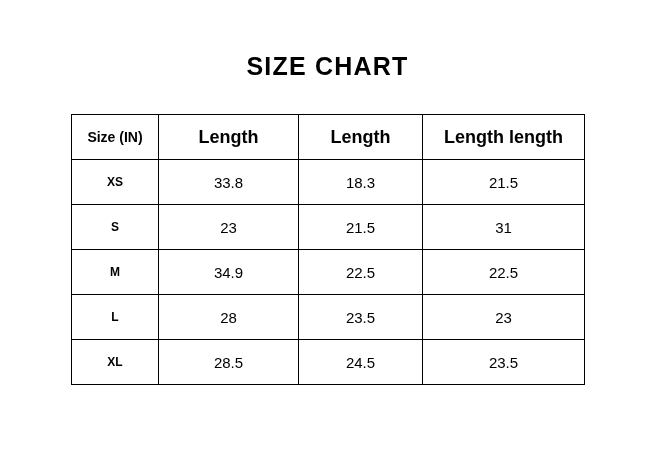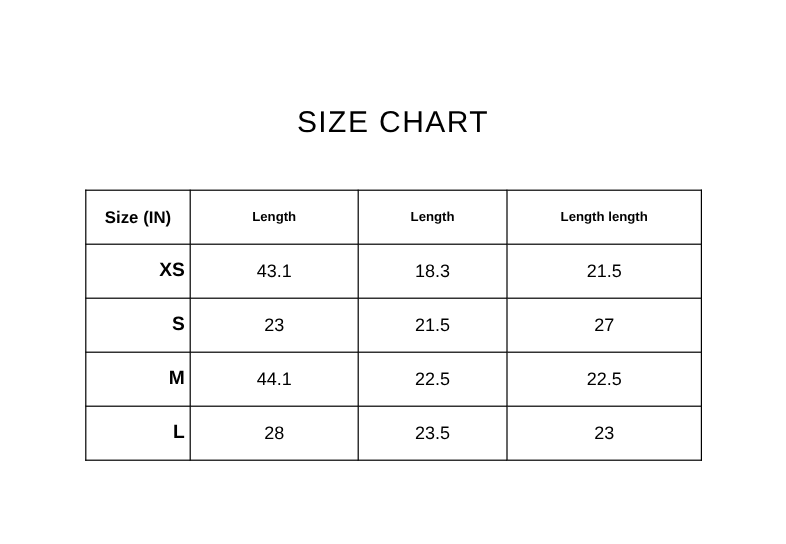--- a/index.html
+++ b/index.html
@@ -20,60 +20,57 @@
     height: 453px;
     box-sizing: border-box;
   }
   .chart-title {
     position: absolute;
     top: 52px;
     left: 0;
     width: 655px;
     text-align: center;
     font-size: 25px;
-    font-weight: 400;
+    font-weight: 700;
     letter-spacing: 1.2px;
     color: #000000;
-    margin-top: 36px;
   }
   .table-wrap {
     position: absolute;
     top: 114px;
     left: 71px;
     width: 513px;
-    margin-top: 44px;
   }
   table.size-table {
     border-collapse: collapse;
     width: 513px;
     table-layout: fixed;
   }
   table.size-table td,
   table.size-table th {
     border: 1.6px solid #000000;
     height: 45px;
     text-align: center;
     vertical-align: middle;
     padding: 0 4px;
     font-size: 15px;
     font-weight: 400;
     color: #000000;
     box-sizing: border-box;
   }
   table.size-table thead th {
     font-weight: bold;
-    font-size: 11px;
+    font-size: 18px;
   }
   table.size-table thead th.corner {
     font-size: 14px;
   }
   table.size-table tbody td.size-cell {
     font-weight: bold;
-    font-size: 16px;
-    text-align: right;
+    font-size: 12px;
   }
   col.c0 { width: 87px; }
   col.c1 { width: 140px; }
   col.c2 { width: 124px; }
   col.c3 { width: 162px; }
 </style>
 </head>
 <body>
 
 <div class="page">
@@ -92,39 +89,45 @@
         <tr>
           <th class="corner">Size (IN)</th>
           <th>Length</th>
           <th>Length</th>
           <th>Length length</th>
         </tr>
       </thead>
       <tbody>
         <tr>
           <td class="size-cell">XS</td>
-          <td>43.1</td>
+          <td>33.8</td>
           <td>18.3</td>
           <td>21.5</td>
         </tr>
         <tr>
           <td class="size-cell">S</td>
           <td>23</td>
           <td>21.5</td>
-          <td>27</td>
+          <td>31</td>
         </tr>
         <tr>
           <td class="size-cell">M</td>
-          <td>44.1</td>
+          <td>34.9</td>
           <td>22.5</td>
           <td>22.5</td>
         </tr>
         <tr>
           <td class="size-cell">L</td>
           <td>28</td>
           <td>23.5</td>
           <td>23</td>
         </tr>
+        <tr>
+          <td class="size-cell">XL</td>
+          <td>28.5</td>
+          <td>24.5</td>
+          <td>23.5</td>
+        </tr>
       </tbody>
     </table>
   </div>
 
 </div>
 
 </body></html>

